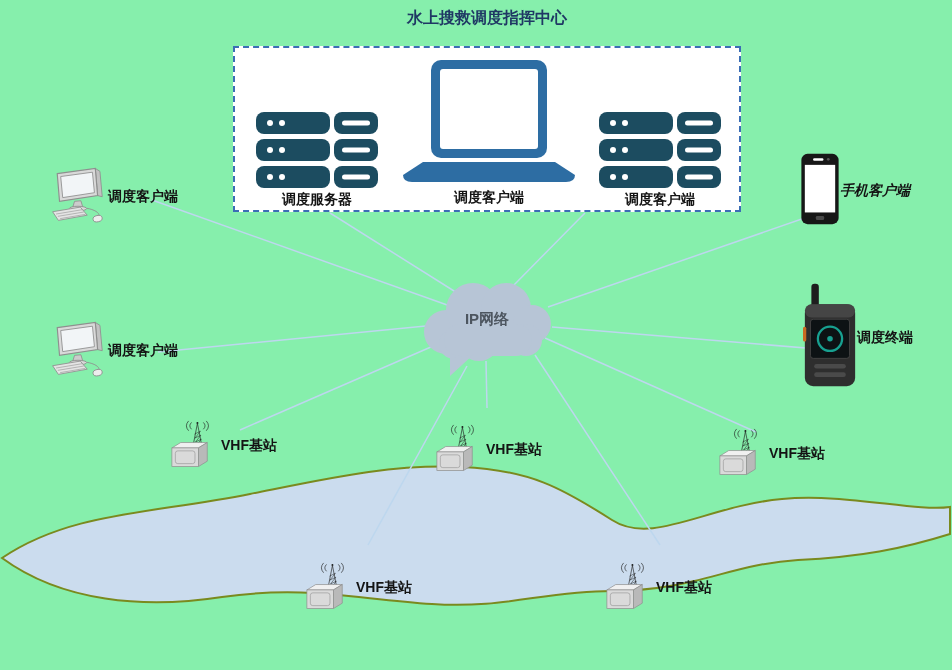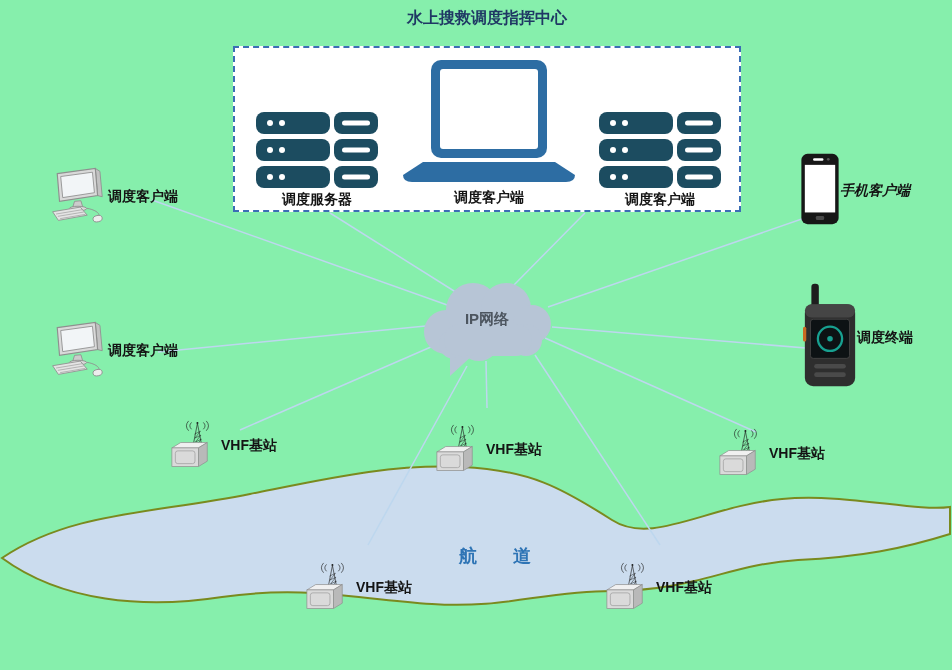--- a/index.html
+++ b/index.html
@@ -301,15 +301,14 @@
       <g stroke="#8c8c8c" stroke-width="1.4">
         <polygon points="10,56 28,45 82,45 64,56" fill="#f0f0f0"></polygon>
         <polygon points="64,56 82,45 82,83 64,94" fill="#b9b9b9"></polygon>
         <rect x="10" y="56" width="54" height="38" fill="#dadada"></rect>
         <rect x="17" y="62" width="40" height="26" rx="5" fill="none" stroke="#9a9a9a"></rect>
       </g>
     </svg>
     <div class="node-label">VHF基站</div>
   </div>
 
-  <div class="waterway-label">航　　道</div>
 
 </div>
 
 </body></html>

